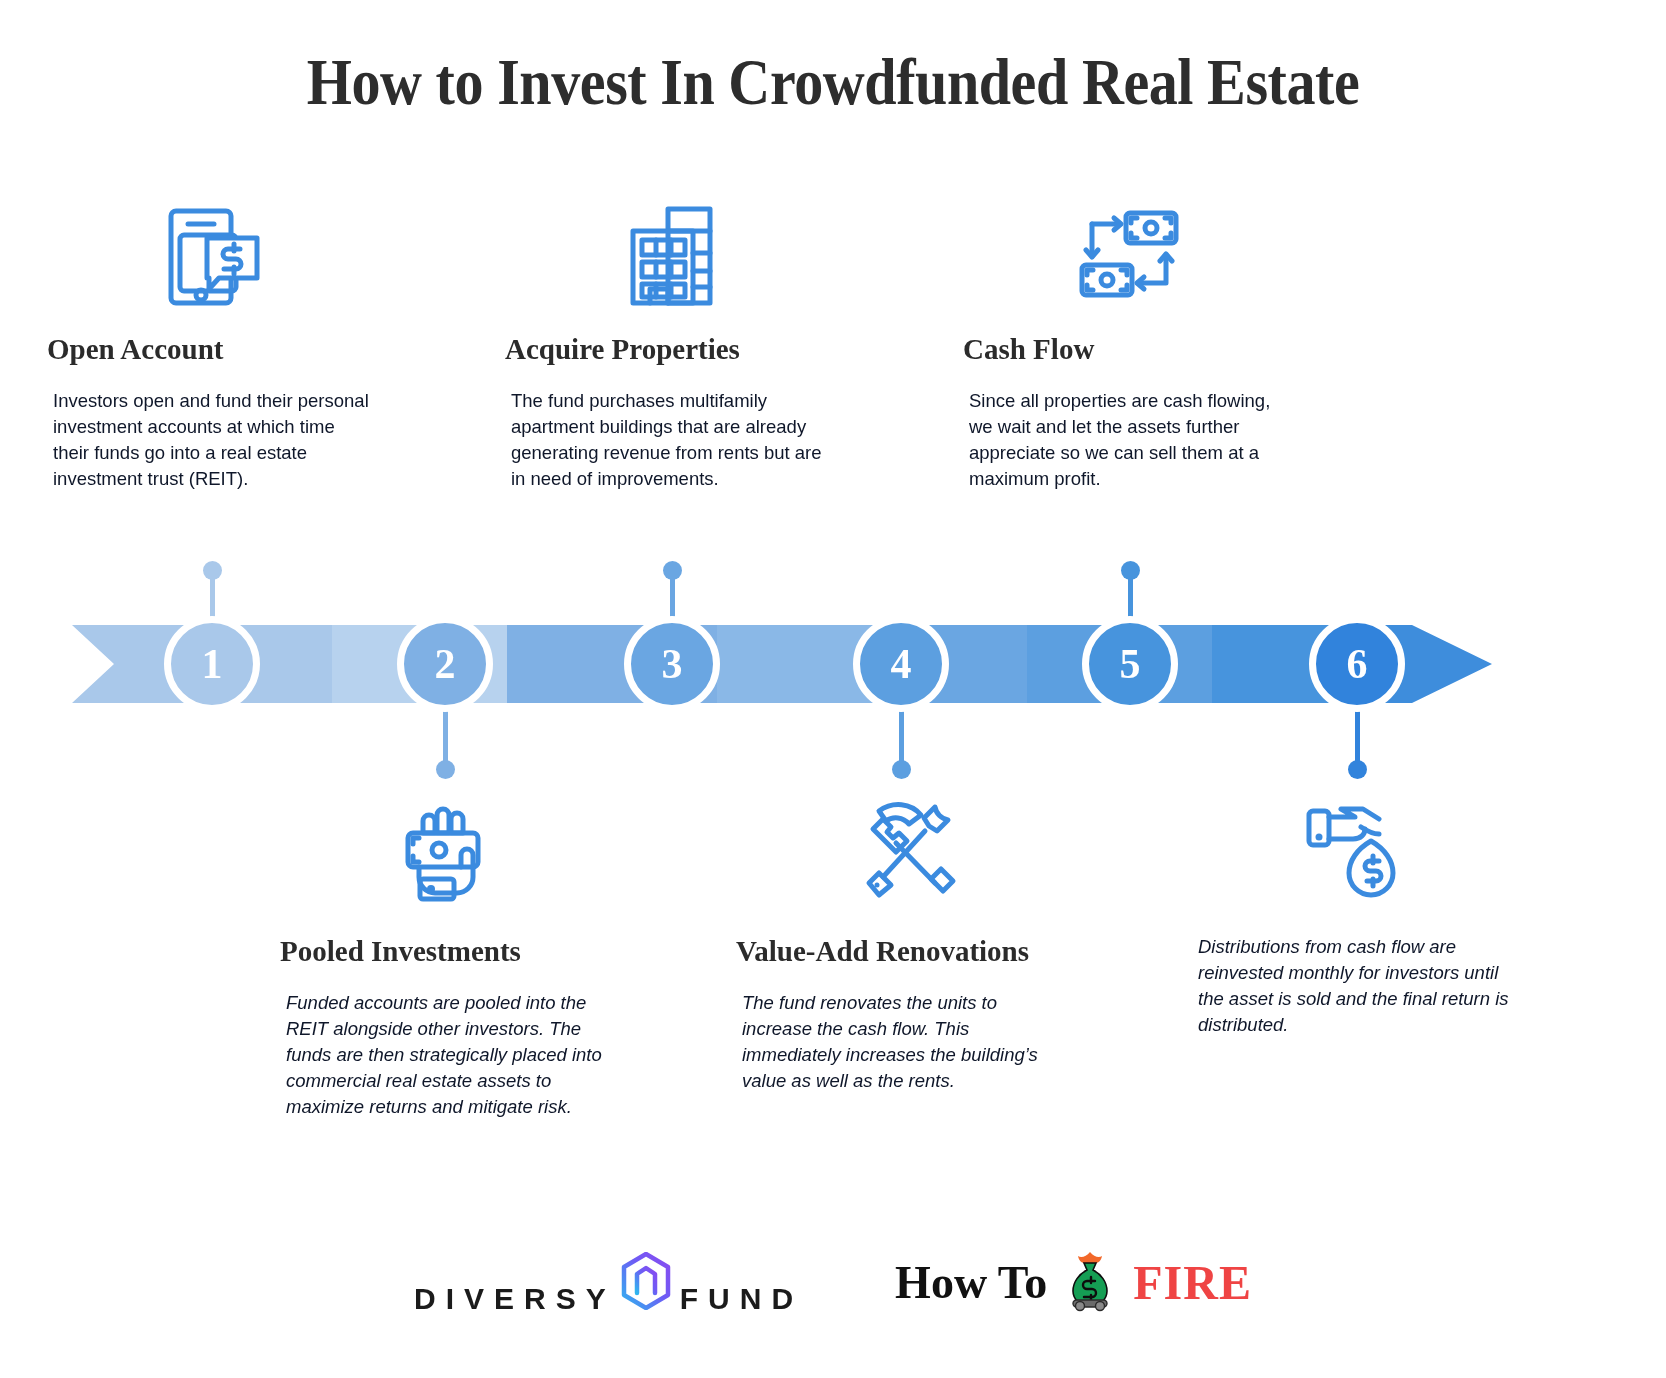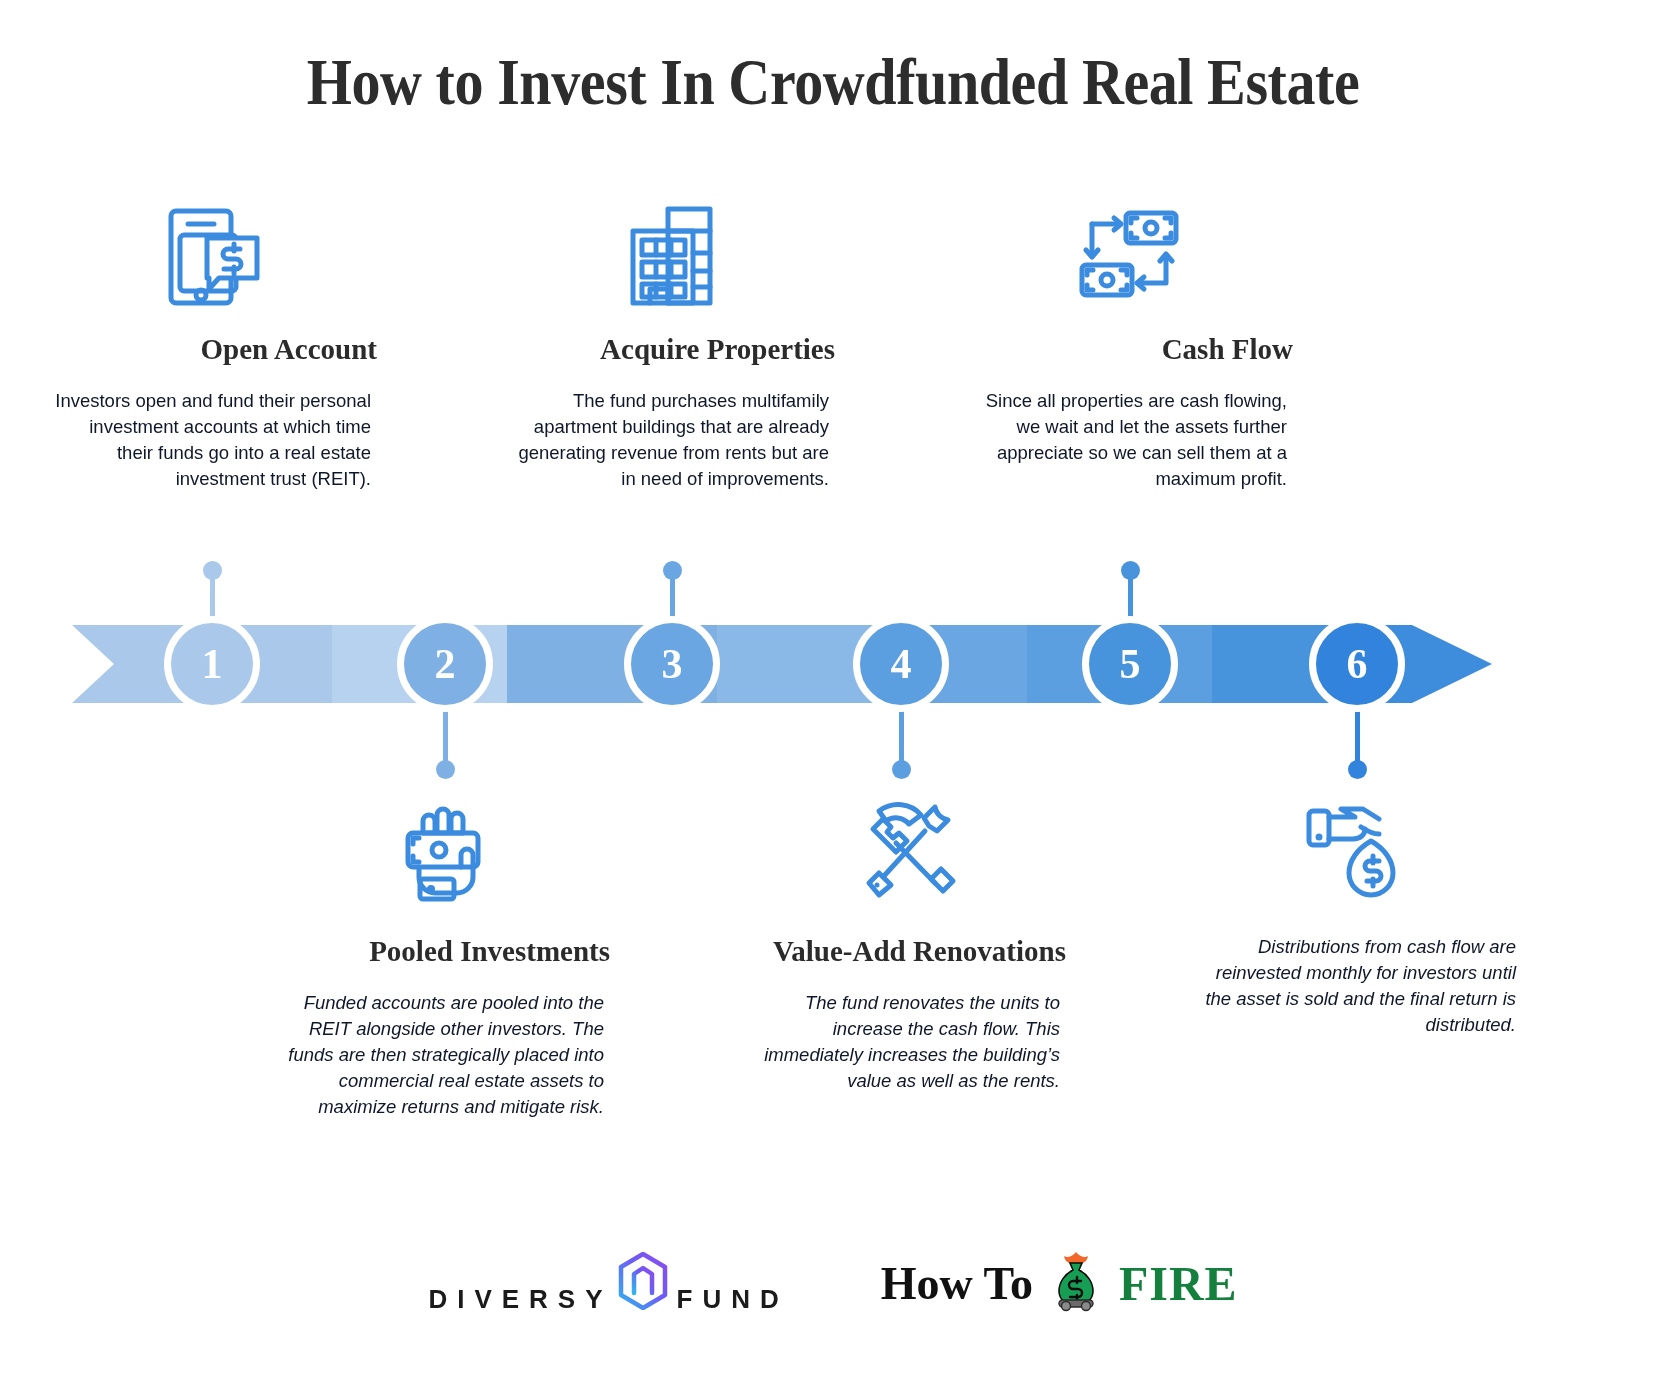--- a/index.html
+++ b/index.html
@@ -49,21 +49,21 @@
     position: absolute;
     top: 790px;
     left: 0;
     width: 1353px;
     height: 340px;
   }
 
   .step-col {
     position: absolute;
     width: 330px;
-    text-align: right;
+    text-align: left;
   }
 
   .icon-wrap {
     height: 122px;
     display: flex;
     align-items: center;
     justify-content: center;
   }
 
   .step-title {
@@ -140,21 +140,21 @@
     gap: 92px;
   }
   .logo-diversy {
     display: flex;
     align-items: center;
     gap: 0px;
   }
   .logo-diversy .word {
     font-family: "Liberation Sans", sans-serif;
     font-weight: bold;
-    font-size: 26px;
+    font-size: 30px;
     letter-spacing: 10px;
     color: #1b1b1b;
     margin-top: 33px;
   }
   .logo-hex { margin: 0 8px 0 4px; }
 
   .logo-fire {
     display: flex;
     align-items: center;
     gap: 16px;
@@ -163,21 +163,21 @@
     font-family: "Liberation Serif", serif;
     font-weight: bold;
     font-size: 46px;
     color: #111111;
     letter-spacing: 0px;
   }
   .logo-fire .fire {
     font-family: "Liberation Serif", serif;
     font-weight: bold;
     font-size: 48px;
-    color: #15803d;
+    color: #ef4444;
     letter-spacing: 1px;
   }
 </style>
 </head>
 <body>
 
 <div class="page">
 
   <div class="title">How to Invest In Crowdfunded Real Estate</div>
 

